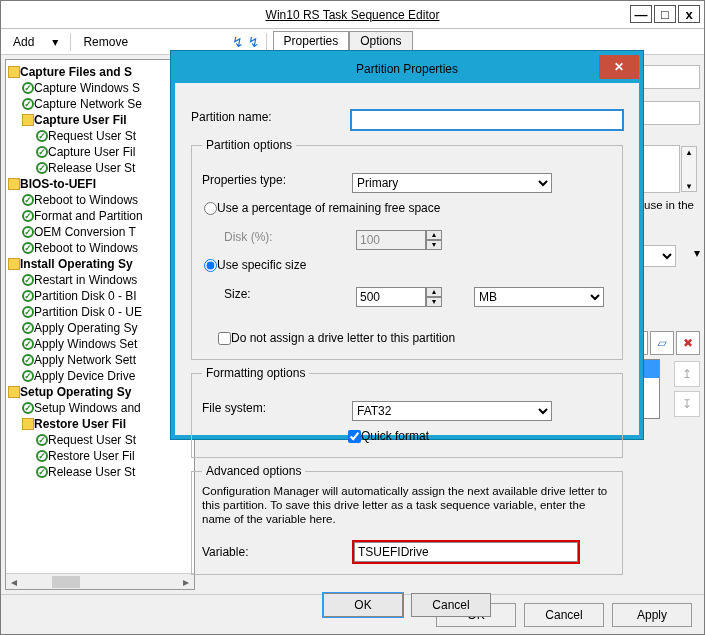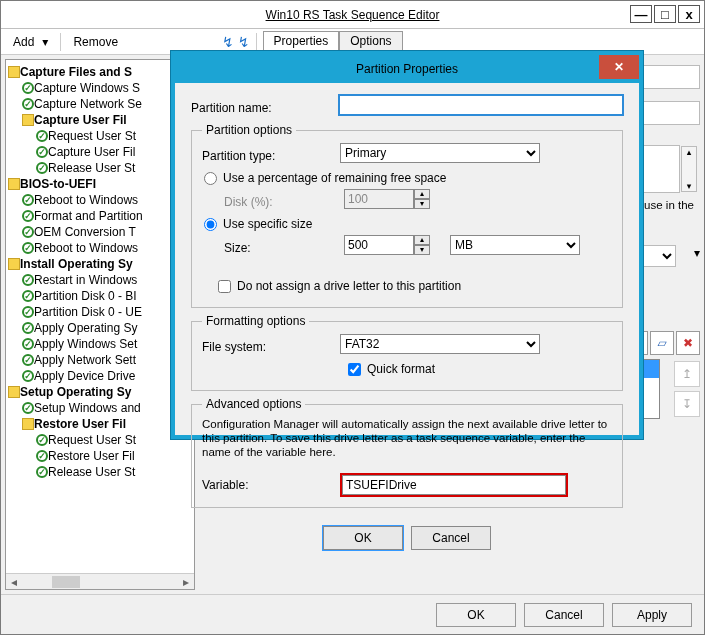--- a/index.html
+++ b/index.html
@@ -3,21 +3,21 @@
 <meta charset="utf-8">
 <style>
   * { box-sizing: border-box; font-family: "Segoe UI", Tahoma, sans-serif; font-size: 12px; }
   body { margin: 0; background: #fff; width: 705px; height: 635px; overflow: hidden; position: relative; }
   .main-window { width: 705px; height: 635px; border: 1px solid #7a7a7a; background: #f0f0f0; position: relative; }
   .titlebar { height: 28px; background: #fff; border-bottom: 1px solid #c0c0c0; display: flex; align-items: center; justify-content: center; position: relative; text-decoration: underline; }
   .titlebar-text { font-size: 12px; }
   .titlebar-btns { position: absolute; right: 4px; top: 4px; display: flex; gap: 2px; }
   .tb-btn { width: 22px; height: 18px; border: 1px solid #555; background: #fff; display: flex; align-items: center; justify-content: center; font-weight: bold; font-size: 13px; cursor: pointer;}
   .toolbar { height: 26px; background: #fff; border-bottom: 1px solid #ccc; display: flex; align-items: center; padding: 0 6px; gap: 4px; }
-  .tool-item { padding: 2px 6px; cursor: pointer; display:flex; align-items:center; gap:8px;}
+  .tool-item { padding: 2px 6px; cursor: pointer; display:flex; align-items:center; gap:18px;}
   .tool-sep { width:1px; height:18px; background:#ccc; margin:0 2px;}
   .tool-icon { font-size:14px; color:#1a6fc9;}
   .tabs-strip { display:flex; margin-top: -1px; }
   .tab { padding: 2px 10px; border:1px solid #999; background:#fff; cursor:pointer; font-size:12px;}
   .tab.active { background:#fff; border-bottom:1px solid #fff; font-weight:normal;}
   .tab:not(.active){ background:#f0f0f0;}
   .content-row { display:flex; height: calc(100% - 28px - 26px - 40px); }
   .tree-pane { width: 190px; background:#fff; border:1px solid #999; margin:4px 0 4px 4px; overflow:hidden; position:relative; padding:4px 2px;}
   .right-pane { flex:1; margin:4px; position:relative;}
   .tree-item { display:flex; align-items:center; padding:1px 0; white-space:nowrap; font-size:11.5px;}
@@ -38,36 +38,36 @@
   .rp-list { position:absolute; left:0; right:40px; top:300px; height:60px; border:1px solid #888; background:#fff;}
   .rp-list-row { background:#3399ff; height:18px;}
   .small-toolbar { position:absolute; right:0px; top:272px; display:flex; gap:2px;}
   .small-toolbar .rp-btn{width:24px;height:24px;}
 
   
   .dialog { position:absolute; left:170px; top:50px; width:472px; height:388px; border:4px solid #1ca4d4; background:#f0f0f0; box-shadow:0 0 0 1px #0b7aa3;}
   .dlg-title { height:28px; background:#1ca4d4; display:flex; align-items:center; justify-content:center; color:#000; position:relative;}
   .dlg-close { position:absolute; right:0; top:0; width:40px; height:24px; background:#c94f3d; color:#fff; display:flex;align-items:center;justify-content:center; cursor:pointer; font-weight:bold;}
   .dlg-body { padding:12px 16px; }
-  .row { display:flex; align-items:flex-end; margin-bottom:8px; gap:8px;}
+  .row { display:flex; align-items:flex-start; margin-bottom:8px; gap:20px;margin-top:15px;}
   .lbl { width:140px; }
   .dlg-input { flex:1; height:20px; border:1px solid #7a7a7a; padding:0 3px;}
   .focused { outline:2px solid #2d8bd8; outline-offset:-1px;}
   fieldset { border:1px solid #bbb; margin:6px 0; padding:6px 10px 10px;}
   legend { padding:0 4px; font-size:12px;}
-  .radio-row{display:flex;align-items:center;gap:6px;margin:4px 0 4px 2px;}
+  .radio-row{display:flex;align-items:center;margin:4px 0 4px 2px;}
   input[type=radio],input[type=checkbox]{margin:0;}
   .disabled-text{color:#888;}
   .spin{display:flex;}
   .spin input{width:70px;height:20px;border:1px solid #888;text-align:left;padding:0 3px;}
   .spin .btns{display:flex;flex-direction:column;width:16px;}
   .spin .btns span{flex:1;border:1px solid #888;background:#eaeaea;font-size:8px;text-align:center;line-height:7px;cursor:pointer;}
   select.cmb{height:20px;border:1px solid #888;background:#fff;}
   .adv-text{font-size:11.5px; line-height:14px;}
-  .var-row{display:flex;align-items:center;margin-top:14px;gap:8px;}
+  .var-row{display:flex;align-items:center;margin-top:14px;gap:20px;}
   .highlight-box{border:2px solid #d40000;padding:0;}
   .dlg-btns{display:flex;gap:8px;justify-content:center;margin-top:18px;}
   .dlg-btns button{width:80px;height:24px;border:1px solid #888;background:#e8e8e8;cursor:pointer;}
   .dlg-ok{outline:1px solid #3399ff;}
 </style>
 </head>
 <body>
 
 <div class="main-window">
 
@@ -253,21 +253,21 @@
     </div>
     <div class="dlg-body">
       <div class="row">
         <span class="lbl">Partition name:</span>
         <input class="dlg-input focused" value="" style="">
       </div>
 
       <fieldset>
         <legend>Partition options</legend>
         <div class="row">
-          <span class="lbl" style="width:130px">Partition type:</span>
+          <span class="lbl" style="width:130px">Properties type:</span>
           <select class="cmb" style="width:200px">
             <option>Primary</option>
           </select>
         </div>
         <div class="radio-row">
           <input type="radio" name="szmode" style="">
           <span>Use a percentage of remaining free space</span>
         </div>
         <div class="row" style="margin-left:22px">
           <span class="lbl disabled-text" style="width:112px">Disk (%):</span>

